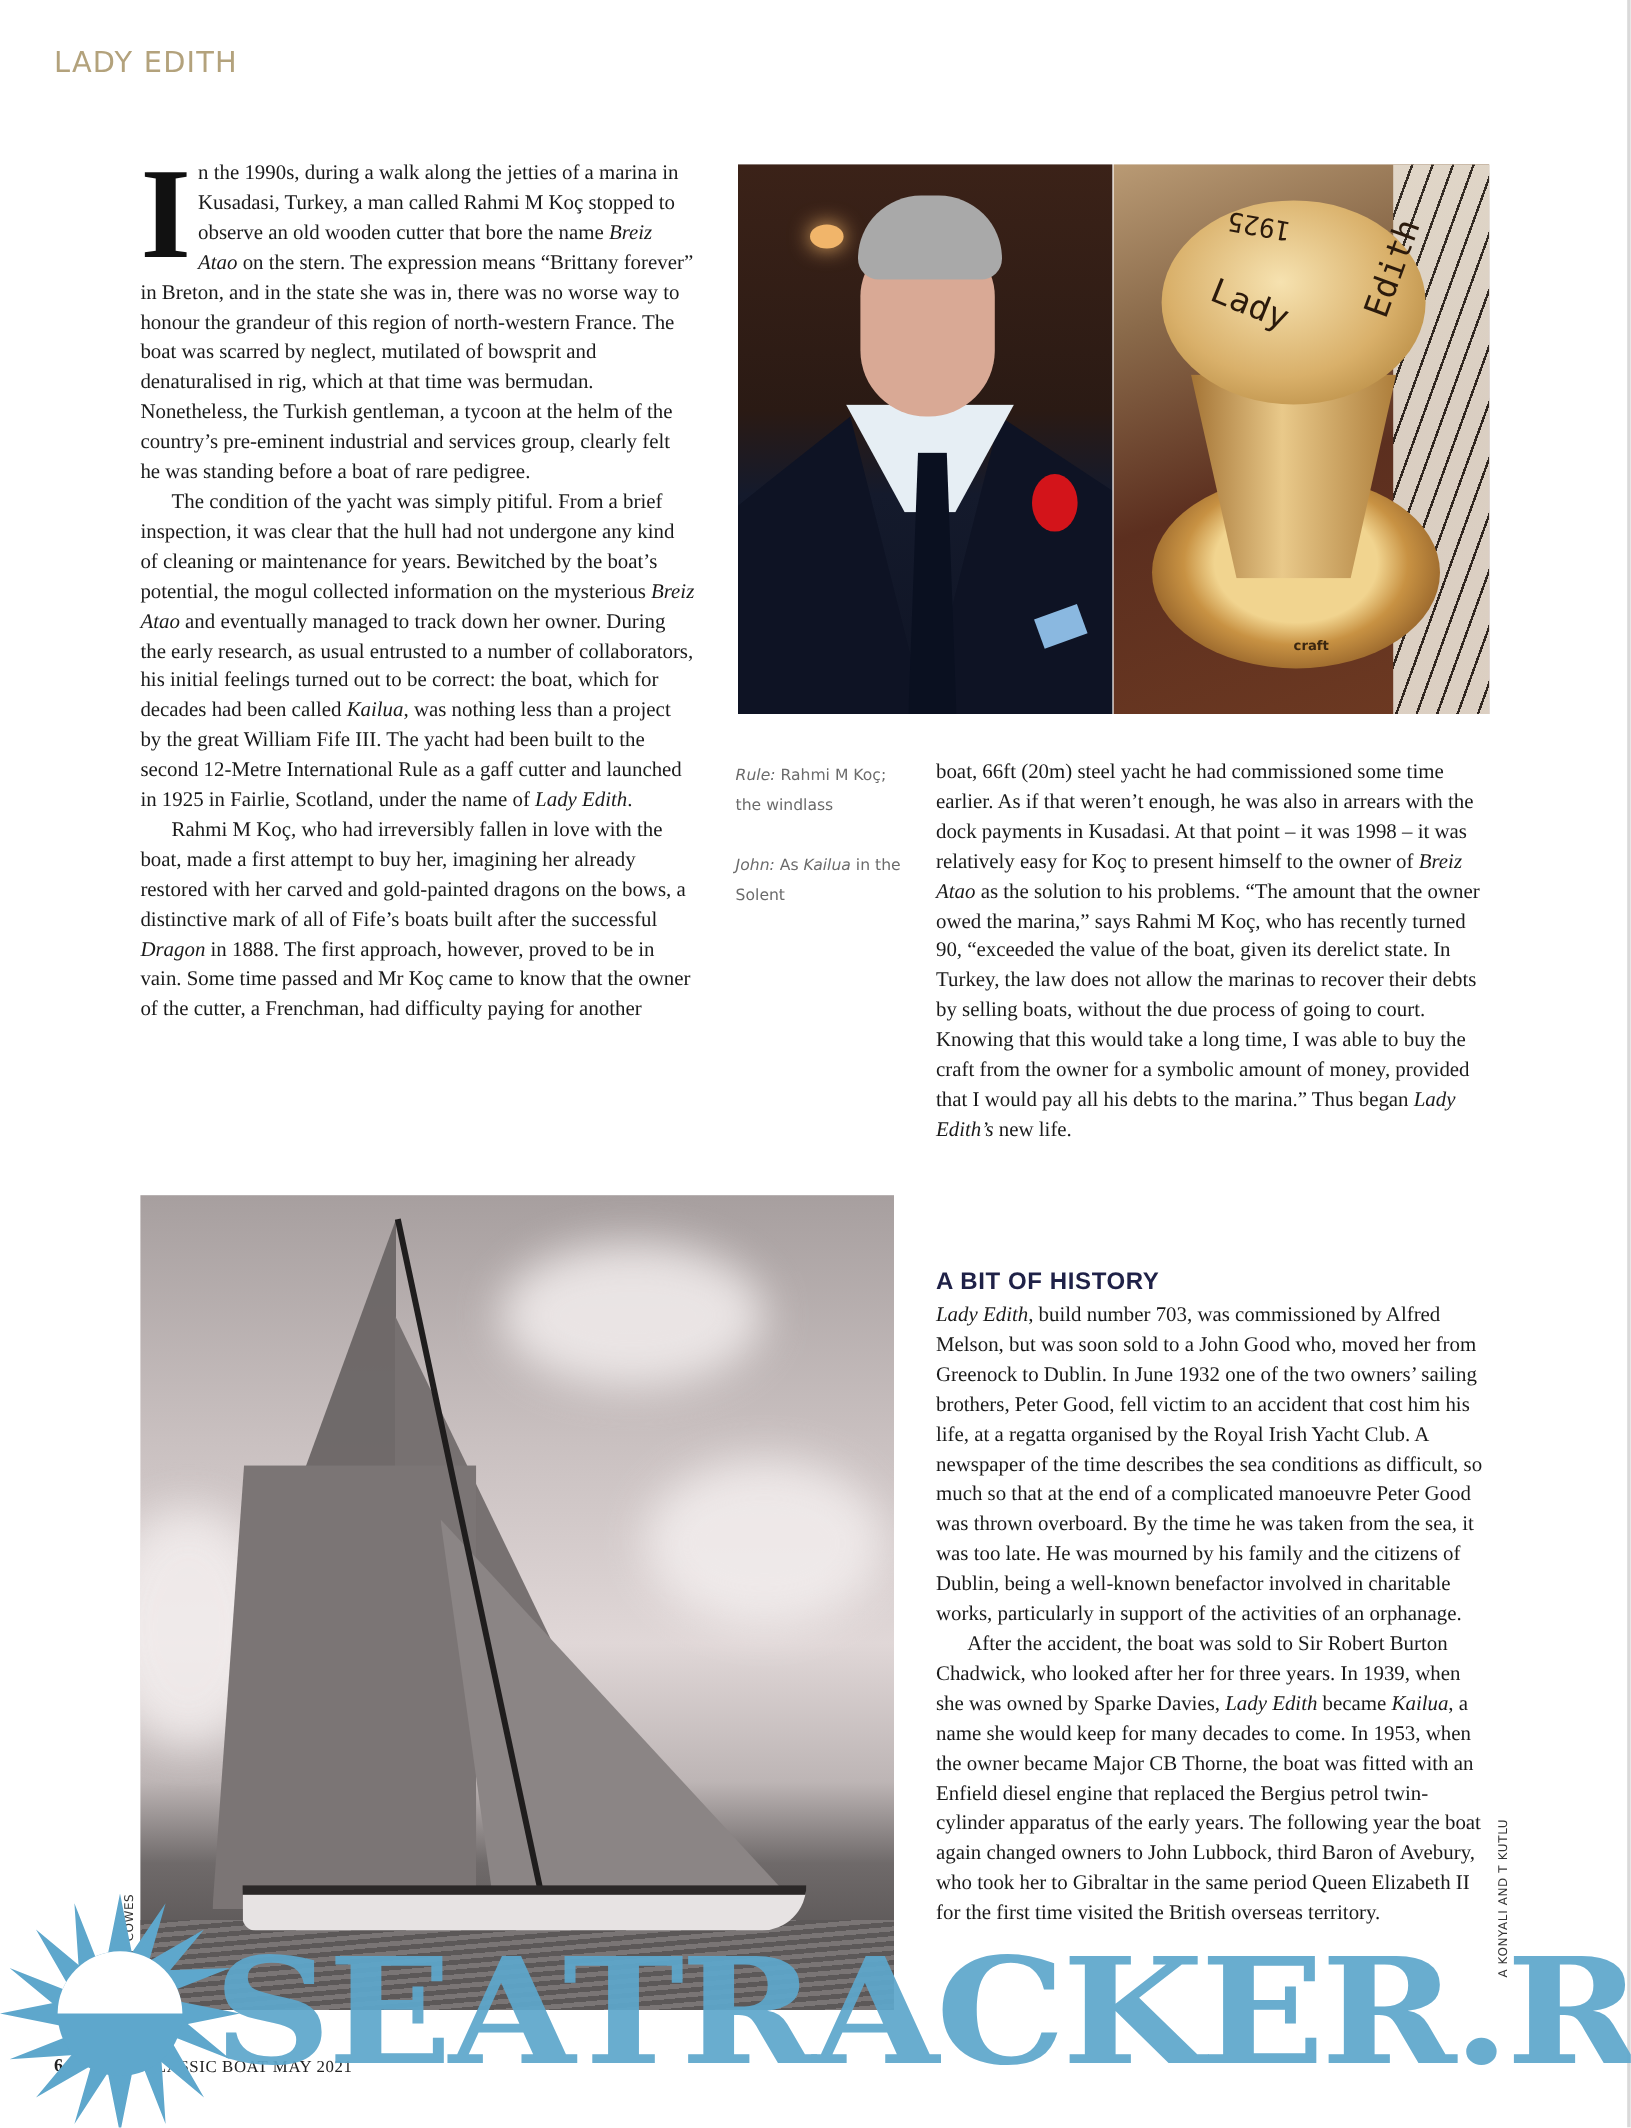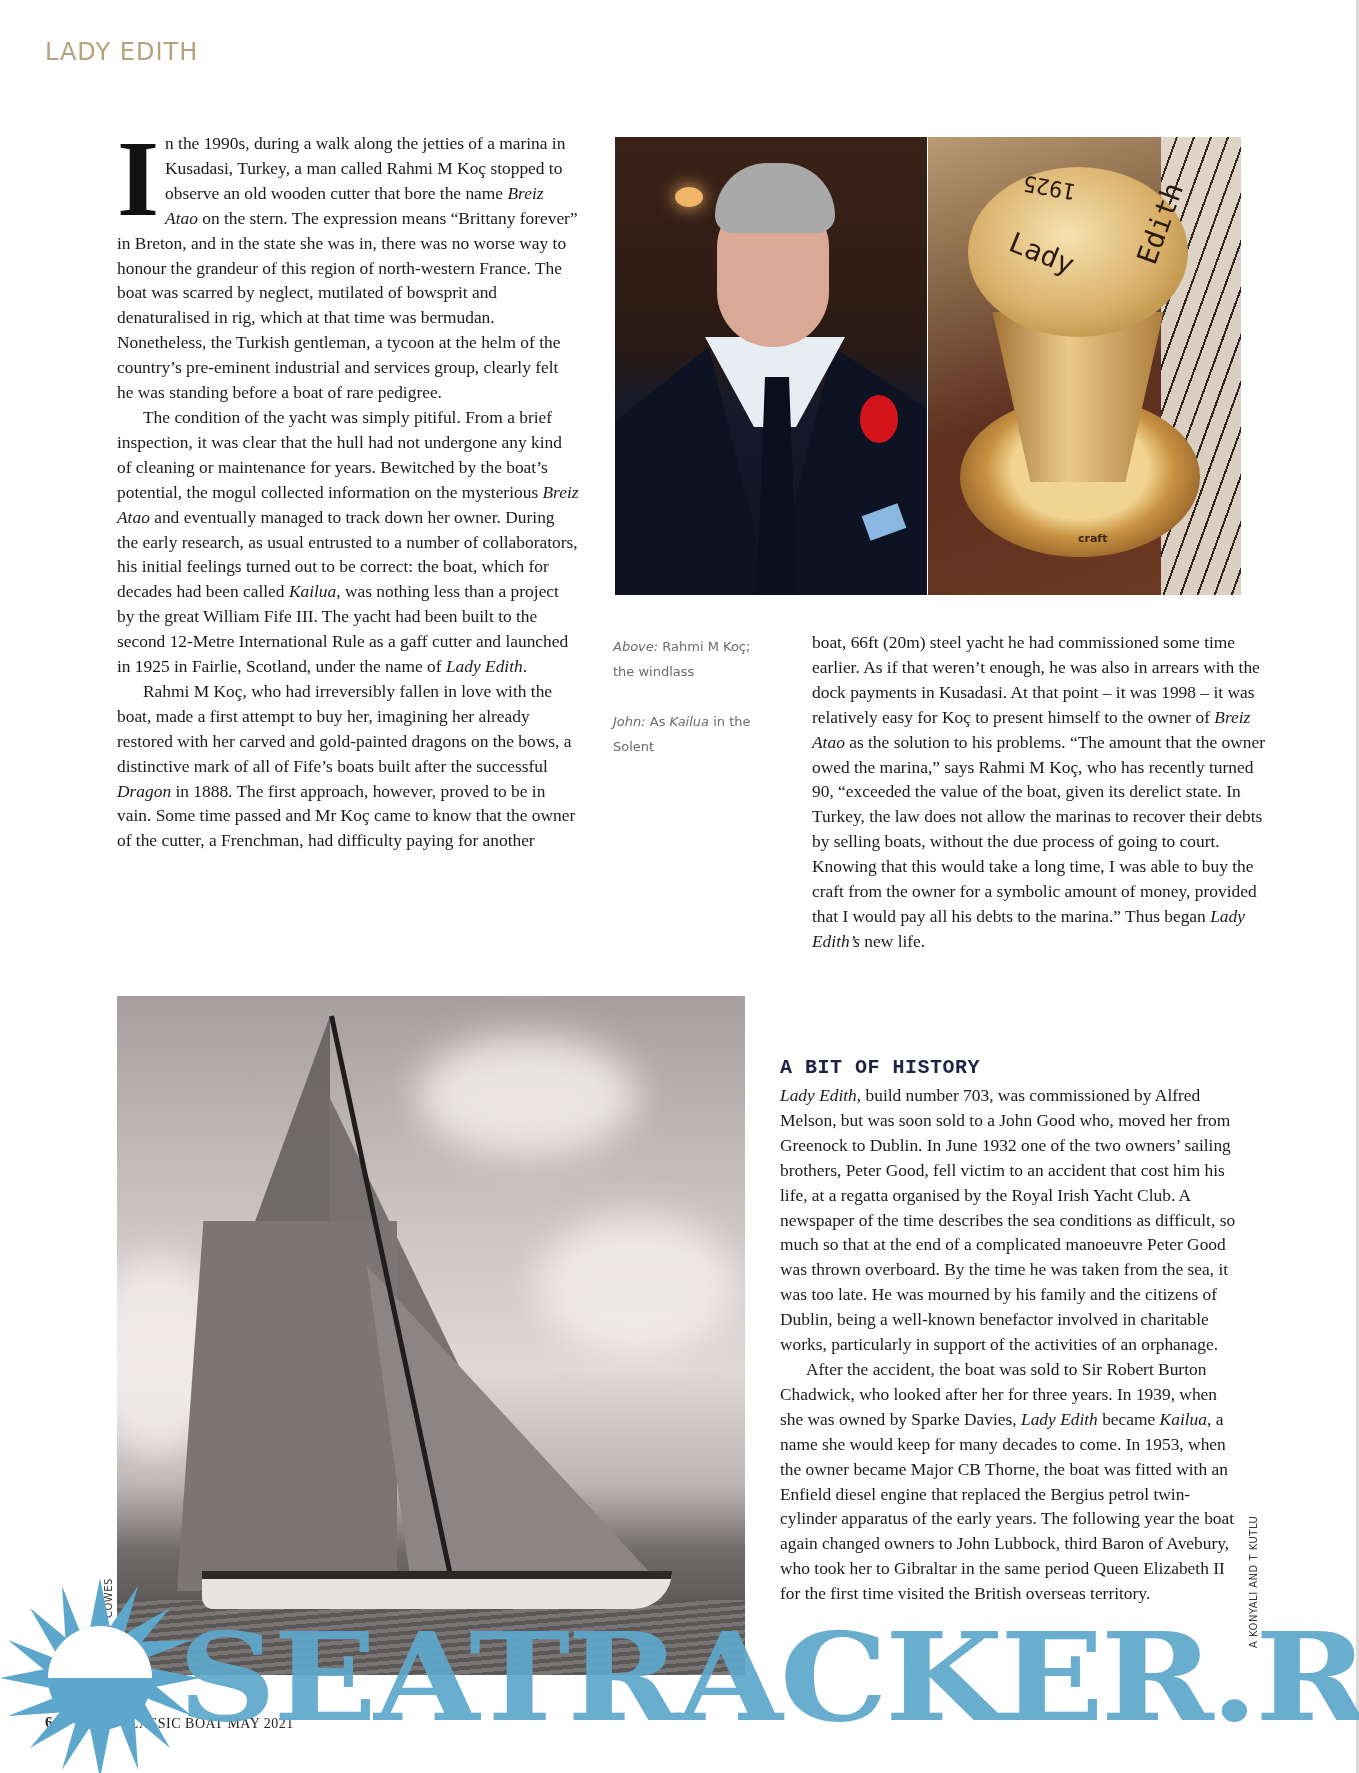--- a/index.html
+++ b/index.html
@@ -9,26 +9,26 @@
   .page-edge { position: absolute; right: 0; top: 0; width: 3px; height: 1773px; background: #d9d9d9; }
 
   .section-header { position: absolute; left: 45px; top: 38px; font-family: "DejaVu Sans", sans-serif; font-size: 24px; letter-spacing: 1px; color: #b3a27c; font-weight: normal; }
 
   .col { position: absolute; font-size: 17.4px; line-height: 24.9px; color: #1a1a1a; text-align: left; }
   .col p { margin: 0; }
   .col p.indent { text-indent: 26px; }
   .col em { font-style: italic; }
 
   .col-left { left: 117px; top: 131px; width: 462px; }
-  .col-right { left: 812px; top: 630px; width: 462px; }
+  .col-right { left: 780px; top: 630px; width: 462px; }
   .col-right2 { left: 780px; top: 1055px; width: 462px; }
 
   .dropcap { float: left; font-size: 108px; line-height: 88px; margin: 4px 6px -4px 0; font-weight: bold; color: #111; font-family: "Liberation Serif", serif; }
 
-  .subhead { font-family: Liberation Mono, monospace; font-weight: bold; font-size: 20px; color: #1f2147; letter-spacing: 0.5px; margin: 0 0 3px 0; line-height: 26px; }
+  .subhead { font-family: Liberation Sans, sans-serif; font-weight: bold; font-size: 20px; color: #1f2147; letter-spacing: 0.5px; margin: 0 0 3px 0; line-height: 26px; }
   .col-right2 .subhead { margin-bottom: 2px; }
 
   .captions { position: absolute; left: 613px; top: 634px; width: 140px; font-family: "DejaVu Sans", sans-serif; font-size: 13px; line-height: 25px; color: #6b6b6b; }
   .captions .cap { margin-bottom: 25px; }
   .captions .lead { font-style: italic; }
 
   
   .photo { position: absolute; overflow: hidden; }
   .photo-portrait { left: 615px; top: 137px; width: 312px; height: 458px; background: radial-gradient(ellipse at 55% 28%, #d8b8a3 0 16%, transparent 17%), linear-gradient(180deg, #3b2218 0%, #2a1a14 45%, #141a2c 60%, #0f1424 100%); }
   .portrait-hair { position: absolute; left: 100px; top: 26px; width: 120px; height: 70px; border-radius: 60px 60px 20px 20px; background: #a9a9a9; }
@@ -106,21 +106,21 @@
     <div class="windlass-cap"></div>
     <div class="windlass-text">
       <span class="wt-year">1925</span>
       <span class="wt-lady">Lady</span>
       <span class="wt-edith">Edith</span>
       <span class="wt-brand">craft</span>
     </div>
   </div>
 
   <div class="captions">
-    <div class="cap"><span class="lead">Above:</span><span> Rahmi M Koç; the windlass</span></div>
+    <div class="cap"><span class="lead">Rule:</span><span> Rahmi M Koç; the windlass</span></div>
     <div class="cap"><span class="lead">John:</span><span> As </span><em>Kailua</em><span> in the Solent</span></div>
   </div>
 
   <div class="col col-right">
     <p><span>boat, 66ft (20m) steel yacht he had commissioned some time earlier. As if that weren’t enough, he was also in arrears with the dock payments in Kusadasi. At that point – it was 1998 – it was relatively easy for Koç to present himself to the owner of </span><em>Breiz Atao</em><span> as the solution to his problems. “The amount that the owner owed the marina,” says Rahmi M Koç, who has recently turned 90, “exceeded the value of the boat, given its derelict state. In Turkey, the law does not allow the marinas to recover their debts by selling boats, without the due process of going to court. Knowing that this would take a long time, I was able to buy the craft from the owner for a symbolic amount of money, provided that I would pay all his debts to the marina.” Thus began </span><em>Lady Edith’s</em><span> new life.</span></p>
   </div>
 
   <div class="col col-right2">
     <h2 class="subhead">A BIT OF HISTORY</h2>
     <p><em>Lady Edith</em><span>, build number 703, was commissioned by Alfred Melson, but was soon sold to a John Good who, moved her from Greenock to Dublin. In June 1932 one of the two owners’ sailing brothers, Peter Good, fell victim to an accident that cost him his life, at a regatta organised by the Royal Irish Yacht Club. A newspaper of the time describes the sea conditions as difficult, so much so that at the end of a complicated manoeuvre Peter Good was thrown overboard. By the time he was taken from the sea, it was too late. He was mourned by his family and the citizens of Dublin, being a well-known benefactor involved in charitable works, particularly in support of the activities of an orphanage.</span></p>

